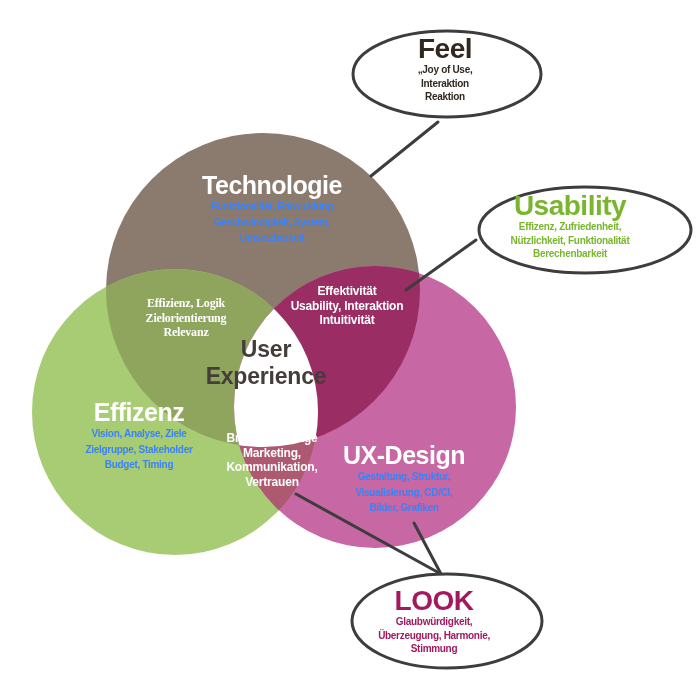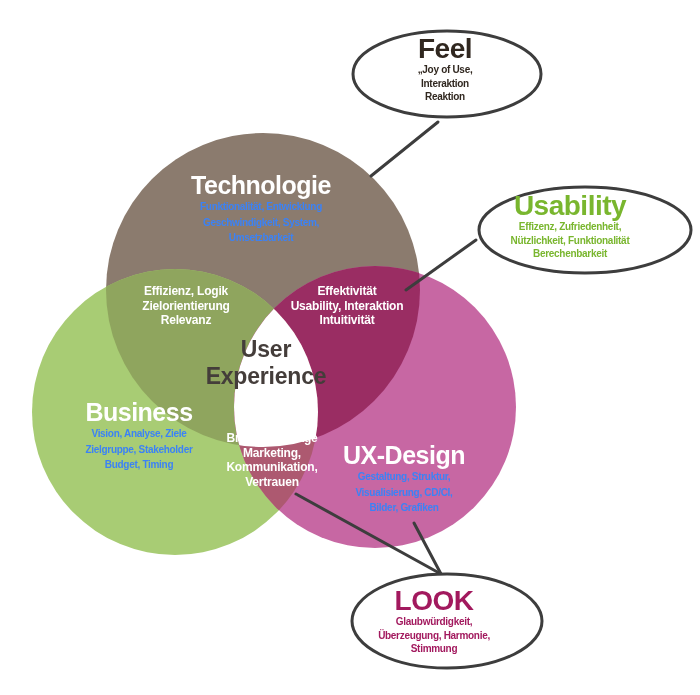--- a/index.html
+++ b/index.html
@@ -63,42 +63,42 @@
     <line x1="371" y1="176" x2="438" y2="122" stroke-width="3" stroke-linecap="round" stroke="#3d3d3d"></line>
     <line x1="406" y1="290" x2="476" y2="240" stroke-width="3" stroke-linecap="round" stroke="#3d3d3d"></line>
     <line x1="296" y1="494" x2="441" y2="574" stroke-width="3" stroke-linecap="round" stroke="#3d3d3d"></line>
     <line x1="414" y1="523" x2="441" y2="574" stroke-width="3" stroke-linecap="round" stroke="#3d3d3d"></line>
 
     <ellipse cx="447" cy="74" rx="94" ry="43" stroke-width="3" fill="#ffffff" stroke="#3d3d3d"></ellipse>
     <ellipse cx="585" cy="230" rx="106" ry="43" stroke-width="3" fill="#ffffff" stroke="#3d3d3d"></ellipse>
     <ellipse cx="447" cy="621" rx="95" ry="47" stroke-width="3" fill="#ffffff" stroke="#3d3d3d"></ellipse>
   </svg>
 
-  <div class="tb" style="left:261px;top:171px;text-align:center;">
+  <div class="tb" style="left:272px;top:171px;text-align:center;">
     <div class="circle-title">Technologie</div>
     <div class="circle-sub">Funktionalität, Entwicklung</div>
     <div class="circle-sub">Geschwindigkeit, System,</div>
     <div class="circle-sub">Umsetzbarkeit</div>
   </div>
 
   <div class="tb" style="left:139px;top:398px;">
-    <div class="circle-title">Business</div>
+    <div class="circle-title">Effizenz</div>
     <div class="circle-sub">Vision, Analyse, Ziele</div>
     <div class="circle-sub">Zielgruppe, Stakeholder</div>
     <div class="circle-sub">Budget, Timing</div>
   </div>
 
   <div class="tb" style="left:404px;top:404px;margin-top:37px;">
     <div class="circle-title">UX-Design</div>
     <div class="circle-sub">Gestaltung, Struktur,</div>
     <div class="circle-sub">Visualisierung, CD/CI,</div>
     <div class="circle-sub">Bilder, Grafiken</div>
   </div>
 
-  <div class="tb" style="left:186px;top:284px;">
+  <div class="tb" style="left:186px;top:296px;font-family:Liberation Serif, serif;">
     <div class="overlap-sub">Effizienz, Logik</div>
     <div class="overlap-sub">Zielorientierung</div>
     <div class="overlap-sub">Relevanz</div>
   </div>
 
   <div class="tb" style="left:347px;top:284px;">
     <div class="overlap-sub">Effektivität</div>
     <div class="overlap-sub">Usability, Interaktion</div>
     <div class="overlap-sub">Intuitivität</div>
   </div>

